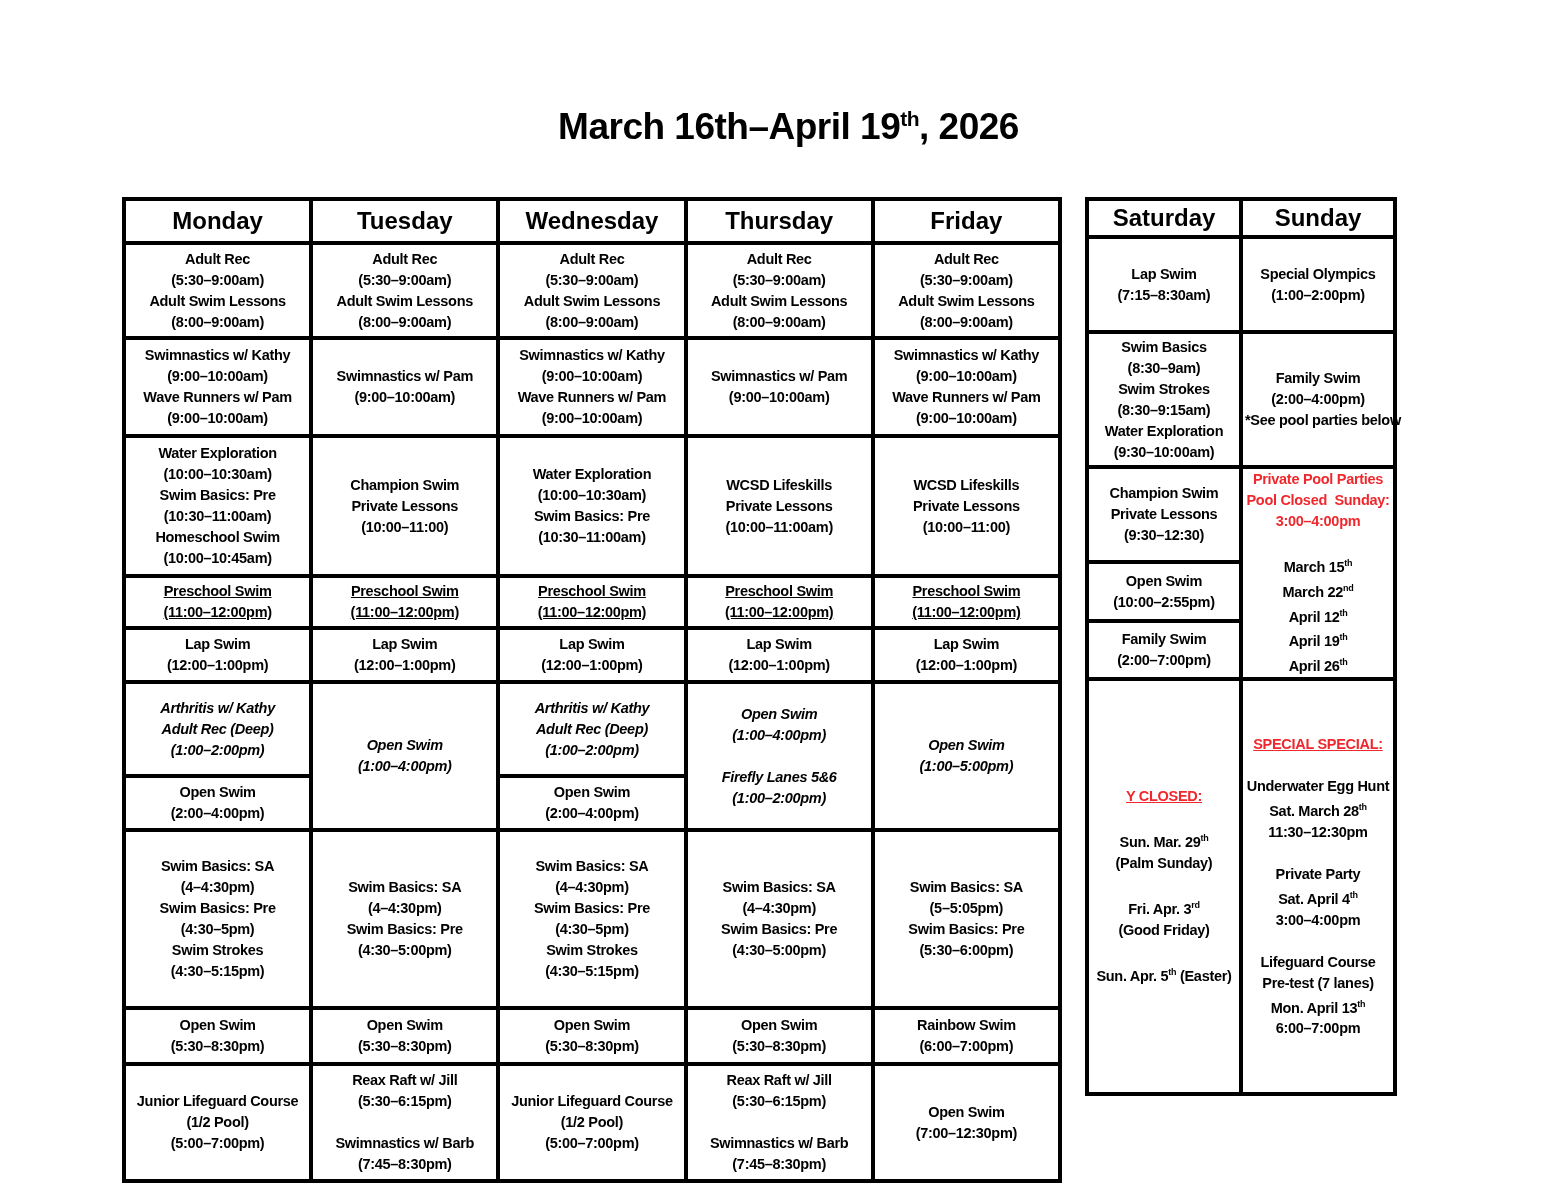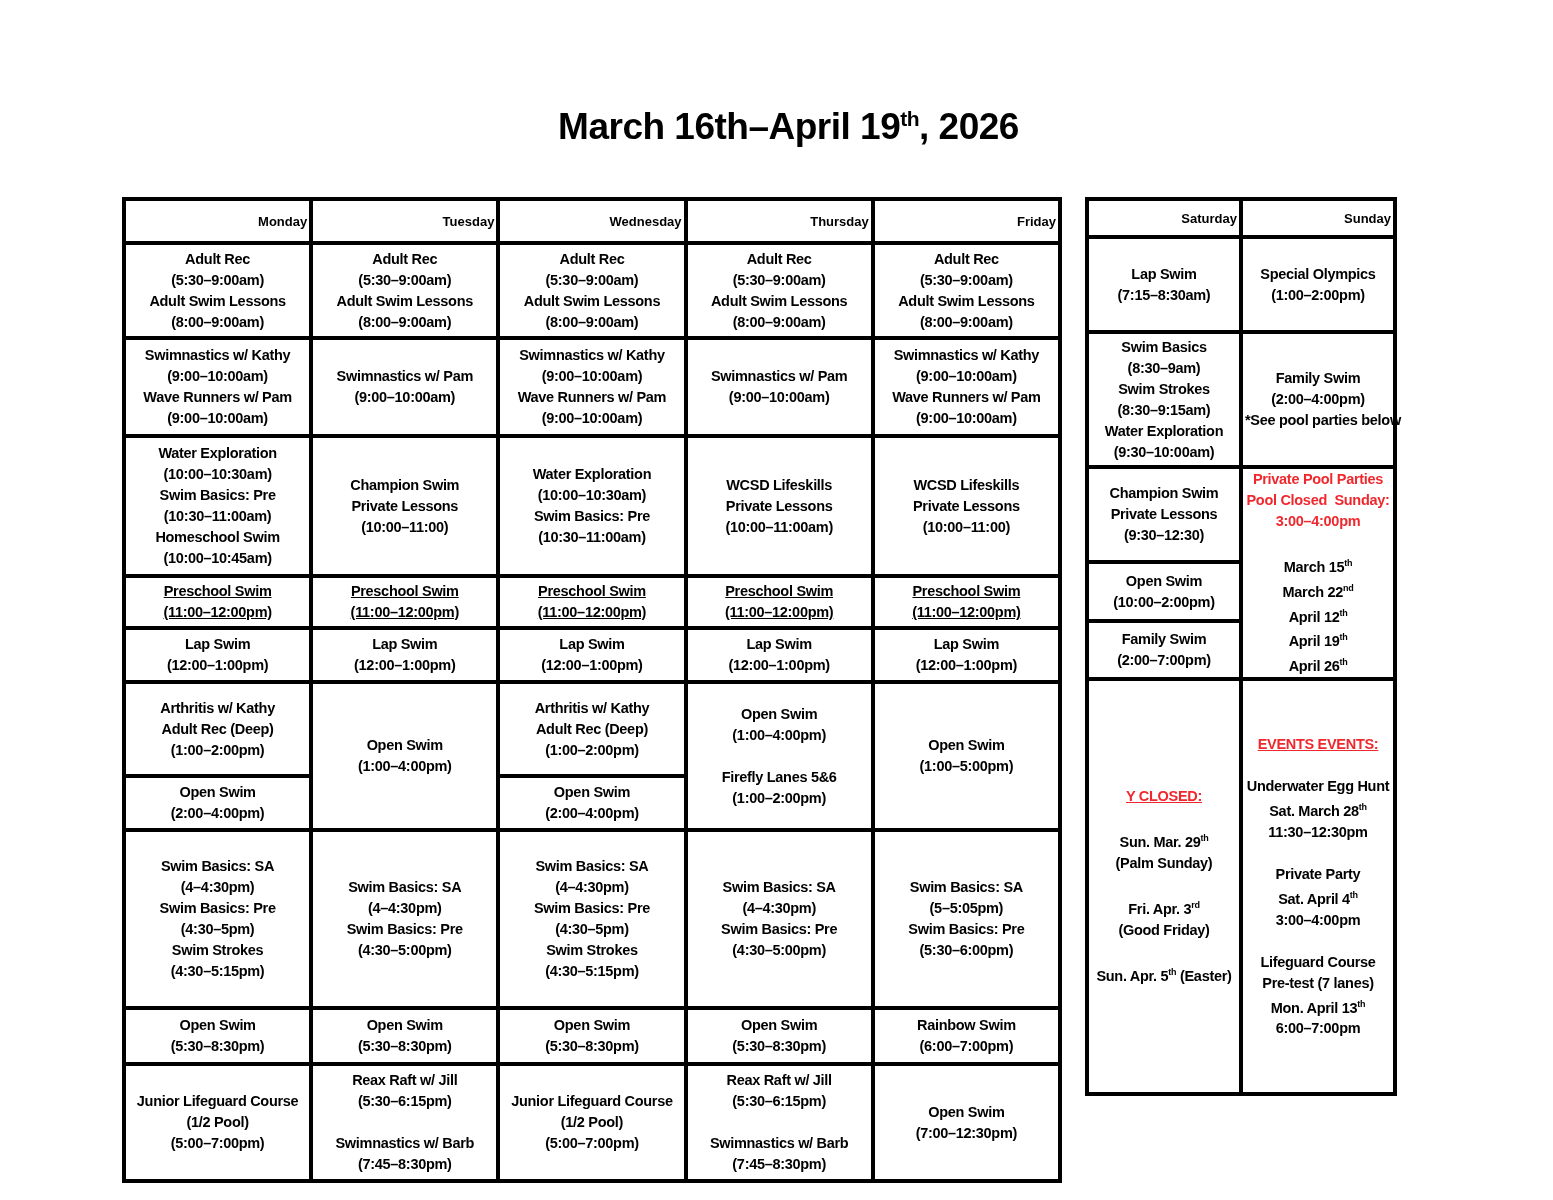--- a/index.html
+++ b/index.html
@@ -26,21 +26,21 @@
   }
   #weekday-table{left:122px;top:197px;width:940px;}
   #weekend-table{left:1085px;top:197px;width:312px;}
   .sched th,.sched td{
     border:4px solid #000;
     padding:0 2px;
     vertical-align:middle;
     text-align:center;
     overflow:visible;
   }
-  .sched th{font-size:13px;font-weight:700;text-align:right;}
+  .sched th{font-size:24px;font-weight:700;}
   #weekday-table th{height:40px;}
   #weekend-table th{height:34px;}
   .ln{
     font-size:14.5px;
     line-height:21px;
     font-weight:700;
     letter-spacing:-0.3px;
     white-space:nowrap;
   }
   .ln sup{font-size:9px;}
@@ -191,21 +191,21 @@
           </td>
           <td>
             <div class="ln">Lap Swim</div>
             <div class="ln">(12:00–1:00pm)</div>
           </td>
           <td>
             <div class="ln">Lap Swim</div>
             <div class="ln">(12:00–1:00pm)</div>
           </td>
         </tr>
-        <tr style="height: 94px;">
+        <tr style="height: 94px; font-style: italic;">
           <td>
             <div class="ln">Arthritis w/ Kathy</div>
             <div class="ln">Adult Rec (Deep)</div>
             <div class="ln">(1:00–2:00pm)</div>
           </td>
           <td rowspan="2">
             <div class="ln">Open Swim</div>
             <div class="ln">(1:00–4:00pm)</div>
           </td>
           <td>
@@ -372,21 +372,21 @@
             <div class="ln">March 15<sup>th</sup></div>
             <div class="ln">March 22<sup>nd</sup></div>
             <div class="ln">April 12<sup>th</sup></div>
             <div class="ln">April 19<sup>th</sup></div>
             <div class="ln">April 26<sup>th</sup></div>
           </td>
         </tr>
         <tr style="height: 55px;">
           <td>
             <div class="ln">Open Swim</div>
-            <div class="ln">(10:00–2:00pm)</div>
+            <div class="ln">(10:00–2:55pm)</div>
           </td>
         </tr>
         <tr style="height: 55px;">
           <td>
             <div class="ln">Family Swim</div>
             <div class="ln">(2:00–7:00pm)</div>
           </td>
         </tr>
         <tr style="height: 415px;">
           <td>
@@ -394,21 +394,21 @@
             <div class="ln">&nbsp;</div>
             <div class="ln">Sun. Mar. 29<sup>th</sup></div>
             <div class="ln">(Palm Sunday)</div>
             <div class="ln">&nbsp;</div>
             <div class="ln">Fri. Apr. 3<sup>rd</sup></div>
             <div class="ln">(Good Friday)</div>
             <div class="ln">&nbsp;</div>
             <div class="ln">Sun. Apr. 5<sup>th</sup> (Easter)</div>
           </td>
           <td>
-            <div class="ln red-underline">EVENTS EVENTS:</div>
+            <div class="ln red-underline">SPECIAL SPECIAL:</div>
             <div class="ln">&nbsp;</div>
             <div class="ln">Underwater Egg Hunt</div>
             <div class="ln">Sat. March 28<sup>th</sup></div>
             <div class="ln">11:30–12:30pm</div>
             <div class="ln">&nbsp;</div>
             <div class="ln">Private Party</div>
             <div class="ln">Sat. April 4<sup>th</sup></div>
             <div class="ln">3:00–4:00pm</div>
             <div class="ln">&nbsp;</div>
             <div class="ln">Lifeguard Course</div>

